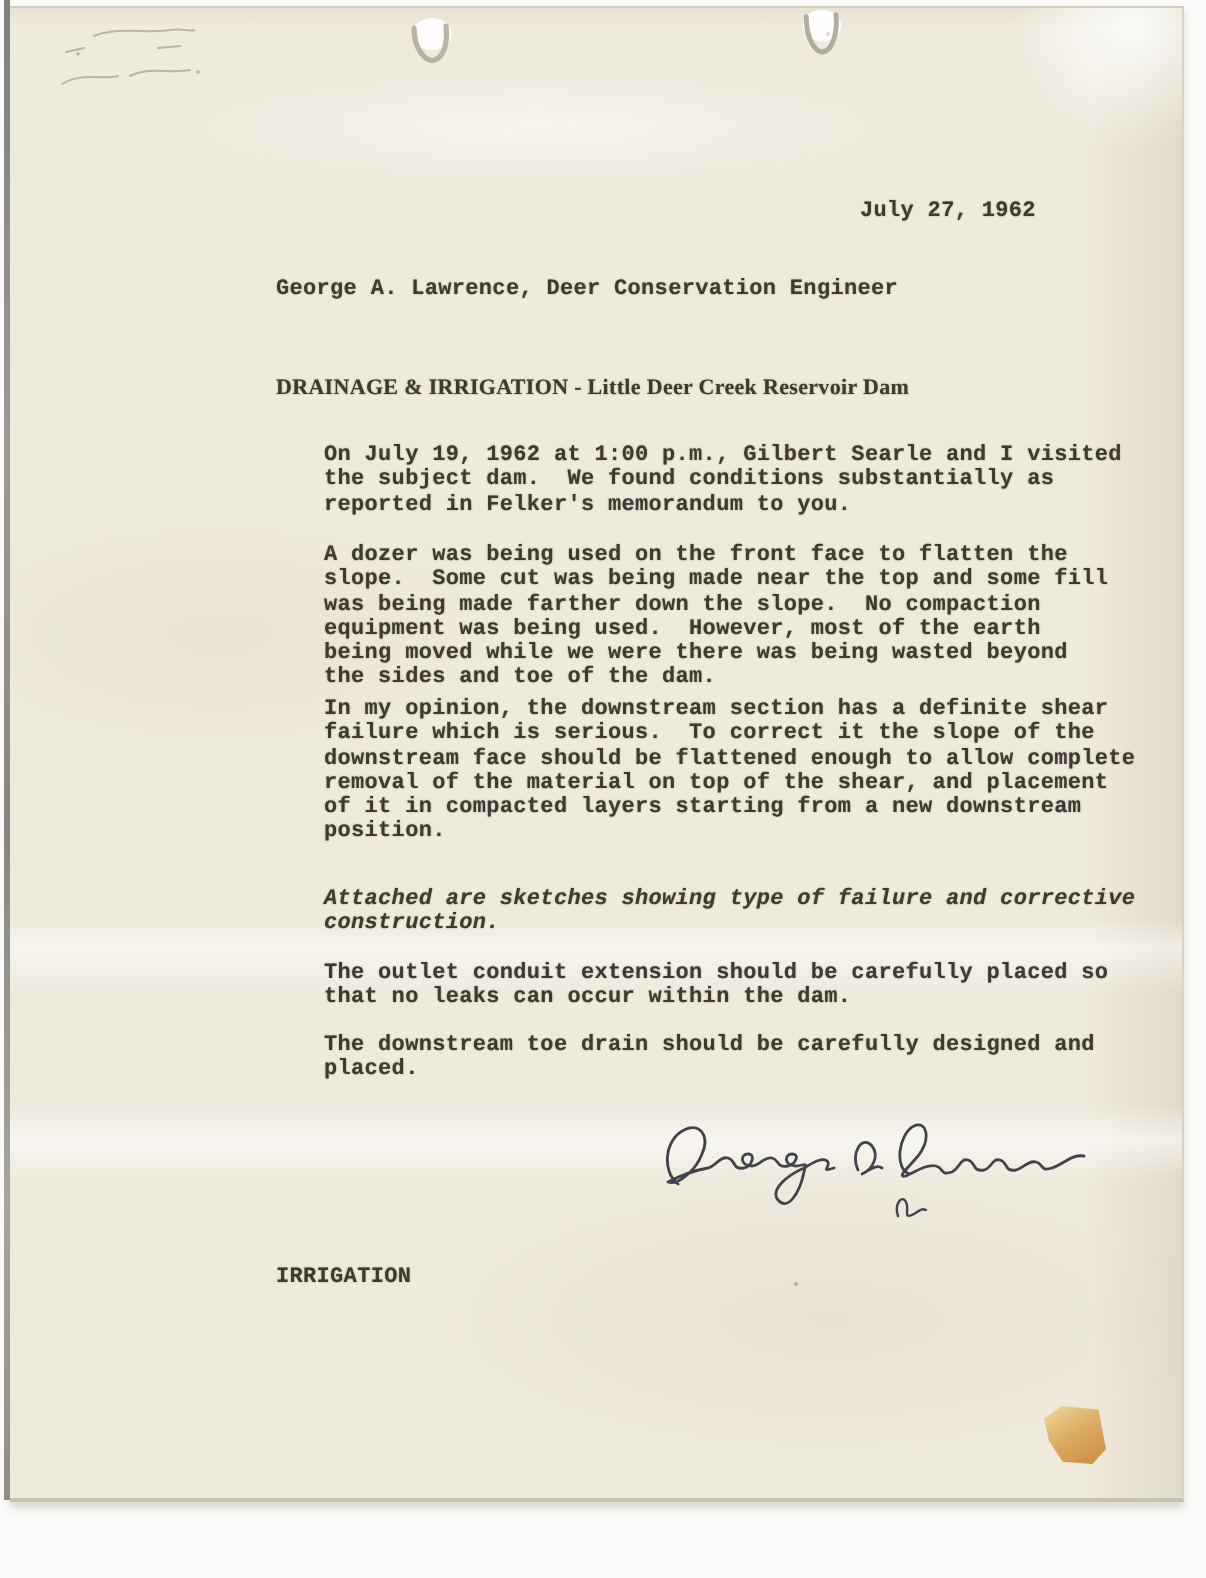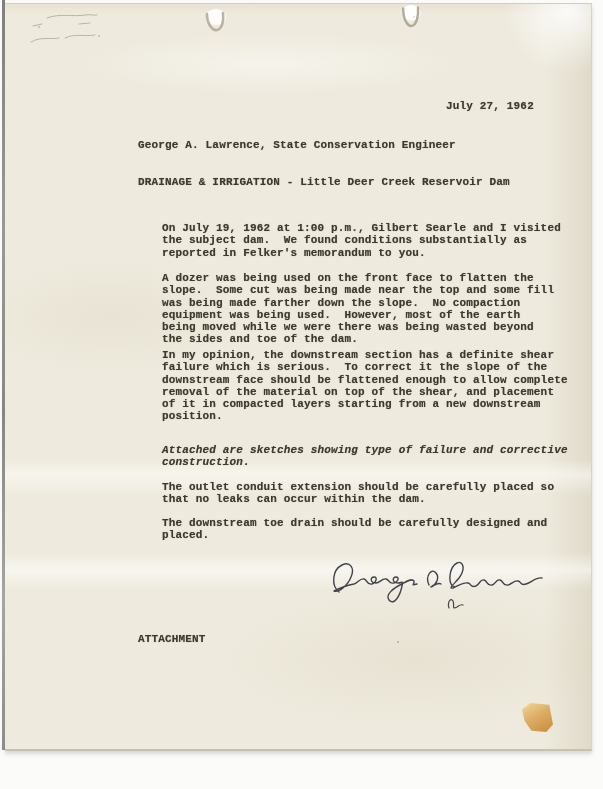--- a/index.html
+++ b/index.html
@@ -36,21 +36,21 @@
   .type{
     position:absolute;
     color:#3e3a30;
     font-size:11px;line-height:12.3px;font-weight:700;
     letter-spacing:0.16px;
     white-space:pre-wrap;
     text-shadow:0 0 0.8px rgba(62,58,48,0.55);
   }
   .hline{left:133px;width:460px;}
   .para{left:133px;width:445px;margin-left:24px;}
-  .date{position:absolute;left:308px;top:0;white-space:nowrap;}
+  .date{position:absolute;left:292px;top:0;white-space:nowrap;}
   .attach{left:133px;top:629px;}
   
   .staple{position:absolute;width:26px;height:28px;}
   
   .scribbles{position:absolute;left:14px;top:5px;}
   
   .signature{position:absolute;left:318px;top:550px;}
   
   .tape{
     position:absolute;left:517px;top:699px;width:31px;height:29px;
@@ -82,22 +82,22 @@
     <path d="M4,6 C 4,17 10,23 14,22 C 19,21 21,13 20,5" stroke="#b3ac9a" stroke-width="2.6" fill="none" opacity="0.9" stroke-linecap="round"></path>
   </svg>
   <svg class="staple" style="left:393px;top:0px;" width="28" height="32" viewBox="0 0 28 32">
     <ellipse cx="14" cy="10" rx="11" ry="9" fill="#ffffff" opacity="0.95"></ellipse>
     <path d="M5,5 C 5,19 11,26 15,25 C 20,24 23,14 22,4" stroke="#aaa392" stroke-width="2.8" fill="none" opacity="0.9" stroke-linecap="round"></path>
   </svg>
 
   <div class="type hline" style="top:96px;">
     <span class="date">July 27, 1962</span>
   </div>
-  <div class="type hline" style="top:135px;">George A. Lawrence, State Conservation Engineer</div>
-  <div class="type hline" style="top:172px;">DRAINAGE &amp; IRRIGATION - Little Deer Creek Reservoir Dam</div>
+  <div class="type hline" style="top:135px;">George A. Lawrence, Deer Conservation Engineer</div>
+  <div class="type hline" style="top:184px;font-family:Liberation Serif, serif;">DRAINAGE &amp; IRRIGATION - Little Deer Creek Reservoir Dam</div>
 
   <div class="type para" style="top:218px;">On July 19, 1962 at 1:00 p.m., Gilbert Searle and I visited
 the subject dam.  We found conditions substantially as
 reported in Felker's memorandum to you.</div>
   <div class="type para" style="top:268px;">A dozer was being used on the front face to flatten the
 slope.  Some cut was being made near the top and some fill
 was being made farther down the slope.  No compaction
 equipment was being used.  However, most of the earth
 being moved while we were there was being wasted beyond
 the sides and toe of the dam.</div>
@@ -129,21 +129,21 @@
       <path d="M132,33 C 124,31 126,13 134,9 C 140,6 143,15 136,24 C 131,30 125,35 130,34
                C 136,31 141,28 145,29 C 149,30 147,34 153,32
                C 157,30 157,25 161,26 C 165,27 163,32 169,31
                C 173,30 173,25 177,26 C 181,27 179,32 185,31
                C 189,30 191,26 195,27 C 199,28 197,32 203,30 C 209,28 213,23 219,24"></path>
 
       <path d="M126,54 C 124,48 128,43 130,47 C 132,51 128,56 134,53 C 137,51 138,50 140,51" stroke-width="1.2"></path>
     </g>
   </svg>
 
-  <div class="type attach">ATTACHMENT</div>
+  <div class="type attach">IRRIGATION</div>
 
   <div class="tape"></div>
 
   <div class="speck" style="left:392px;top:637px;"></div>
   <div class="speck" style="left:408px;top:12px;opacity:.3;"></div>
 </div>
 
 <div class="scan-edge"></div>
 
 </body></html>

